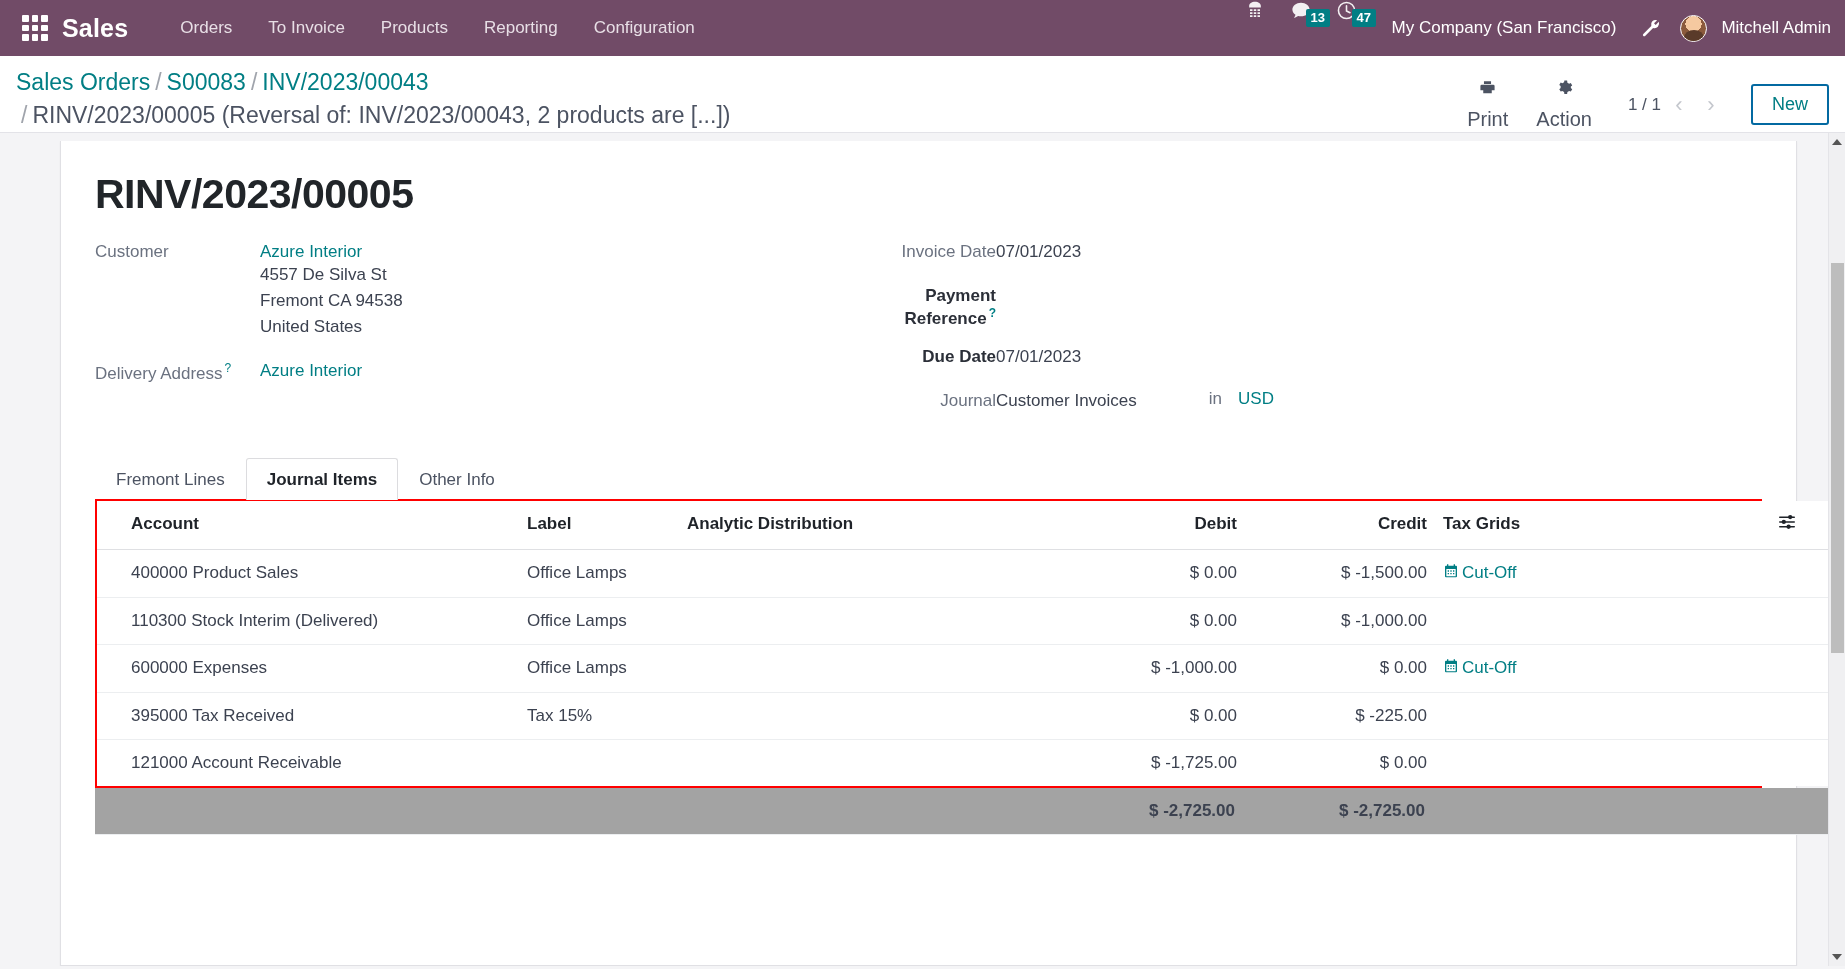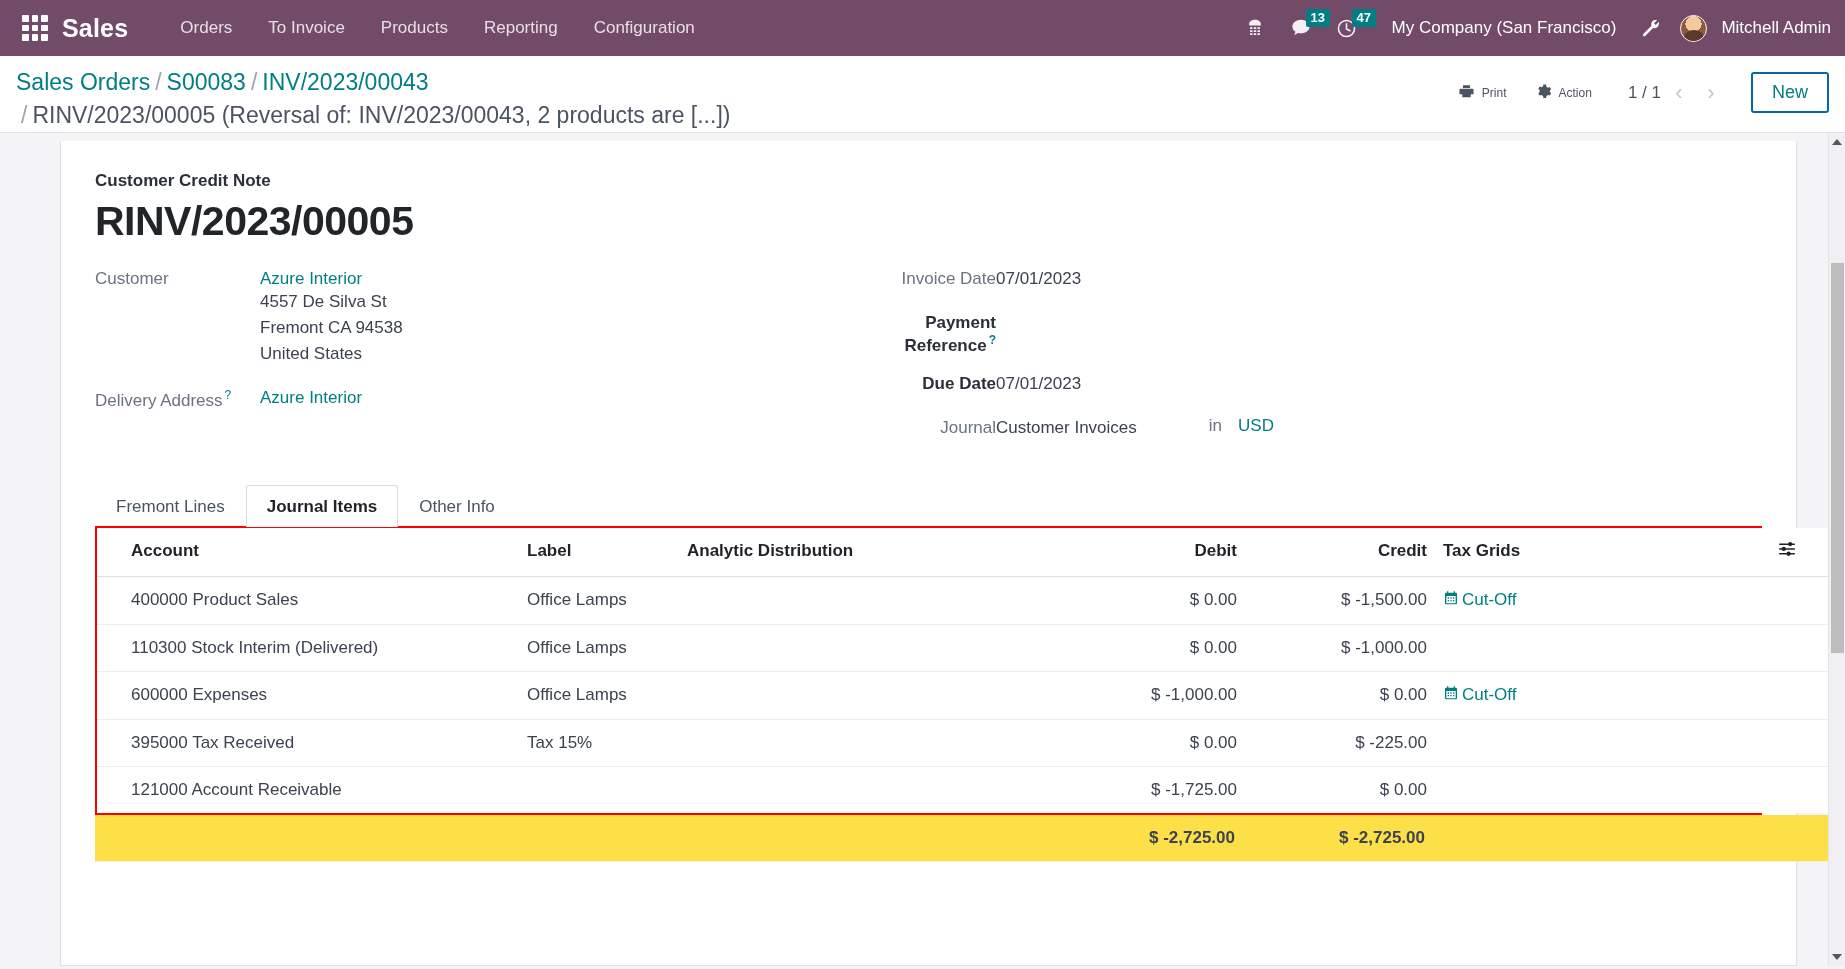--- a/index.html
+++ b/index.html
@@ -32,21 +32,21 @@
   .nav-item {
     font-size: 17px; color: #e8dfe6; padding: 6px 18px;
     cursor: pointer; white-space: nowrap;
   }
   .nav-right {
     position: absolute; right: 14px; top: 0; height: 56px;
     display: flex; align-items: center; gap: 0;
   }
   .sysicon {
     position: relative; width: 46px; height: 56px;
-    display: flex; align-items: center; justify-content: center;
+    display: flex; align-items: flex-start; justify-content: center;
     cursor: pointer;
   }
   .sysicon svg { fill: #ffffff; opacity: .92; }
   .badge {
     position: absolute; top: 9px; left: 28px;
     background: #017e84; color: #fff;
     font-size: 13px; font-weight: 700;
     padding: 1px 5px; border-radius: 2px; line-height: 1.25;
   }
   .company-name {
@@ -78,22 +78,23 @@
   .bc-link { color: #017e84; cursor: pointer; }
   .bc-sep { color: #a0a4ac; padding: 0 5px; }
   .bc-current { color: #4c5362; }
 
   .cp-right {
     position: absolute; right: 16px; top: 16px;
     display: flex; align-items: center; gap: 0;
   }
   .cp-btn {
     display: flex; align-items: center; gap: 7px;
-    font-size: 12px; color: #4c5362; cursor: pointer;
+    font-size: 20px; color: #4c5362; cursor: pointer;
     padding: 6px 14px;
+    flex-direction: column;
   }
   .pager {
     display: flex; align-items: center; gap: 4px;
     margin-left: 22px; color: #4c5362; font-size: 17px;
   }
   .pager-arrow {
     width: 28px; height: 28px; display:flex; align-items:center; justify-content:center;
     color: #c4c7cd; font-size: 22px; cursor: pointer; user-select:none;
   }
   .new-btn {
@@ -174,21 +175,21 @@
   .c-tax     { width: 330px; }
   .c-opt     { width: 85px; }
   .optcol { text-align: right; padding-right: 24px !important; }
   .cut-off {
     color: #017e84; font-size: 17px; display: inline-flex;
     align-items: center; gap: 3px; cursor: pointer;
   }
   .totals-row td {
     font-size: 18px; font-weight: 700; color: #1f2329;
     padding: 16px 10px; border-bottom: 1px solid #eceef0 !important;
-    background: #fde047;
+    background: #a3a3a3;
   }
   .totals-spacer { height: 28px; background:#fff; }
 
   
   .vscroll {
     position: absolute; right: 0; top: 0; width: 17px; height: 100%;
     background: #f0f0f2; border-left: 1px solid #e4e4e8;
   }
   .vscroll-thumb {
     position: absolute; left: 2px; width: 13px; top: 130px; height: 390px;
@@ -283,21 +284,20 @@
       <span class="pager-arrow">›</span>
     </div>
     <div class="new-btn">New</div>
   </div>
 </div>
 
 <div class="workspace">
   <div class="sheet-wrap">
     <div class="sheet">
 
-      <div class="doc-type">Customer Credit Note</div>
       <div class="doc-title">RINV/2023/00005</div>
 
       <div class="fields-row">
 
         <div class="col-left">
           <div class="field">
             <div class="field-label">Customer</div>
             <div>
               <div class="field-value link">Azure Interior</div>
               <div class="addr-line">4557 De Silva St</div>

